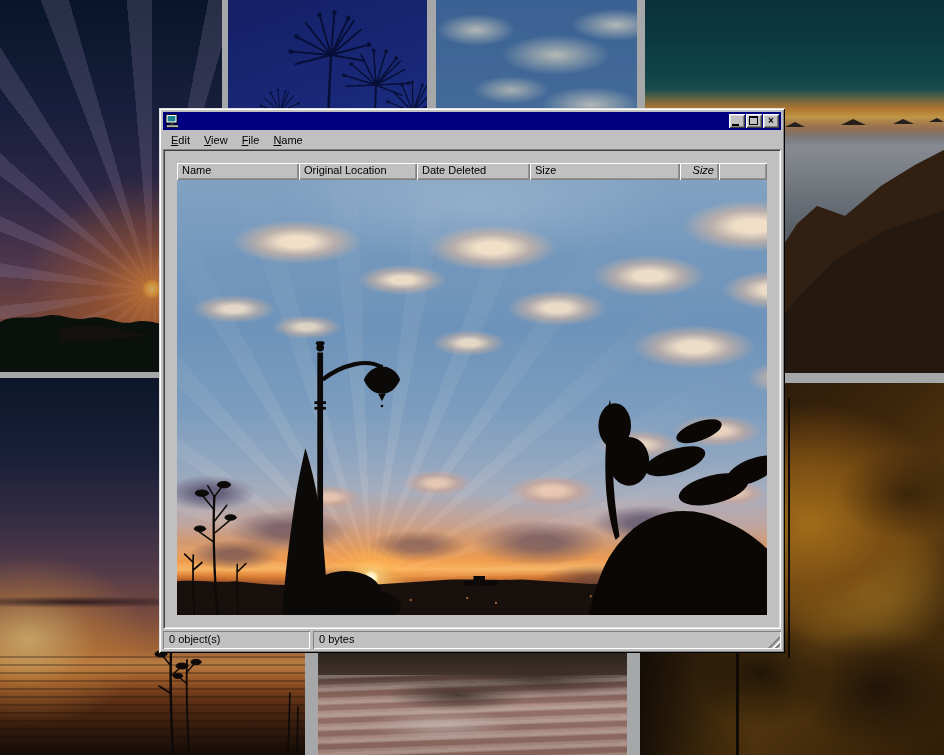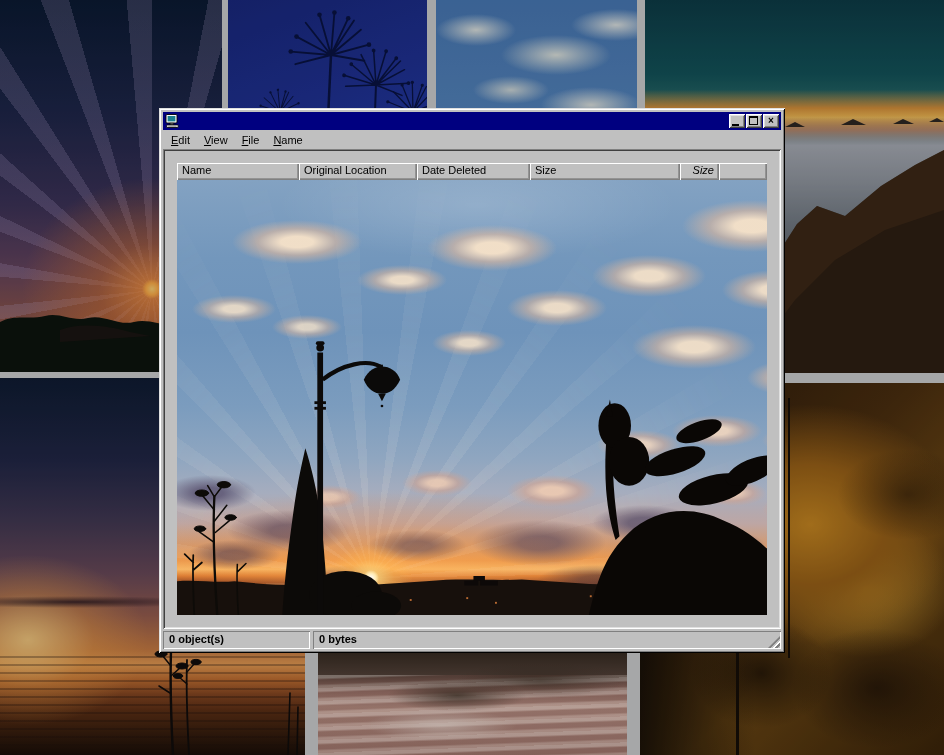--- a/index.html
+++ b/index.html
@@ -121,21 +121,21 @@
     radial-gradient(47px 15px at 57px 375px, rgba(80,66,88,.75) 30%, rgba(80,66,88,.38) 65%, rgba(80,66,88,0) 100%),
     radial-gradient(60px 15px at 420px 400px, rgba(72,50,58,.7) 30%, rgba(72,50,58,.35) 65%, rgba(72,50,58,0) 100%);}
   .sun-glow{position:absolute;left:0;top:0;width:100%;height:100%;
     background:
       radial-gradient(8px 8px at 194px 398px,#ffffff 0%,#ffeab2 60%,rgba(255,234,178,0) 100%),
       radial-gradient(42px 34px at 194px 398px, rgba(255,220,130,.9) 0%, rgba(255,180,80,.5) 55%, rgba(255,180,80,0) 100%),
       radial-gradient(300px 95px at 214px 404px, rgba(255,170,80,.5) 0%, rgba(240,140,60,.22) 60%, rgba(240,140,60,0) 100%);}
   .scene{position:absolute;inset:0;width:100%;height:100%;}
   .statusbar{height:18px;flex:0 0 18px;margin-top:2px;display:flex;gap:3px;}
   .panel{box-shadow: inset 1px 1px 0 #808080, inset -1px -1px 0 #fff;
-    font-size:11px;color:#000;padding:2px 6px;white-space:nowrap;font-weight:bold;}
+    font-size:11px;color:#000;padding:2px 6px;white-space:nowrap;}
   .panel-objects{width:147px;flex:0 0 147px;}
   .panel-bytes{flex:1;position:relative;}
   .grip{position:absolute;right:1px;bottom:1px;width:12px;height:12px;cursor:nwse-resize;
     background:repeating-linear-gradient(135deg, transparent 0 2px, #fff 2px 3px, #808080 3px 5px);
     clip-path:polygon(100% 0,100% 100%,0 100%);}
 </style>
 </head>
 <body>
 
 <div class="desktop">

